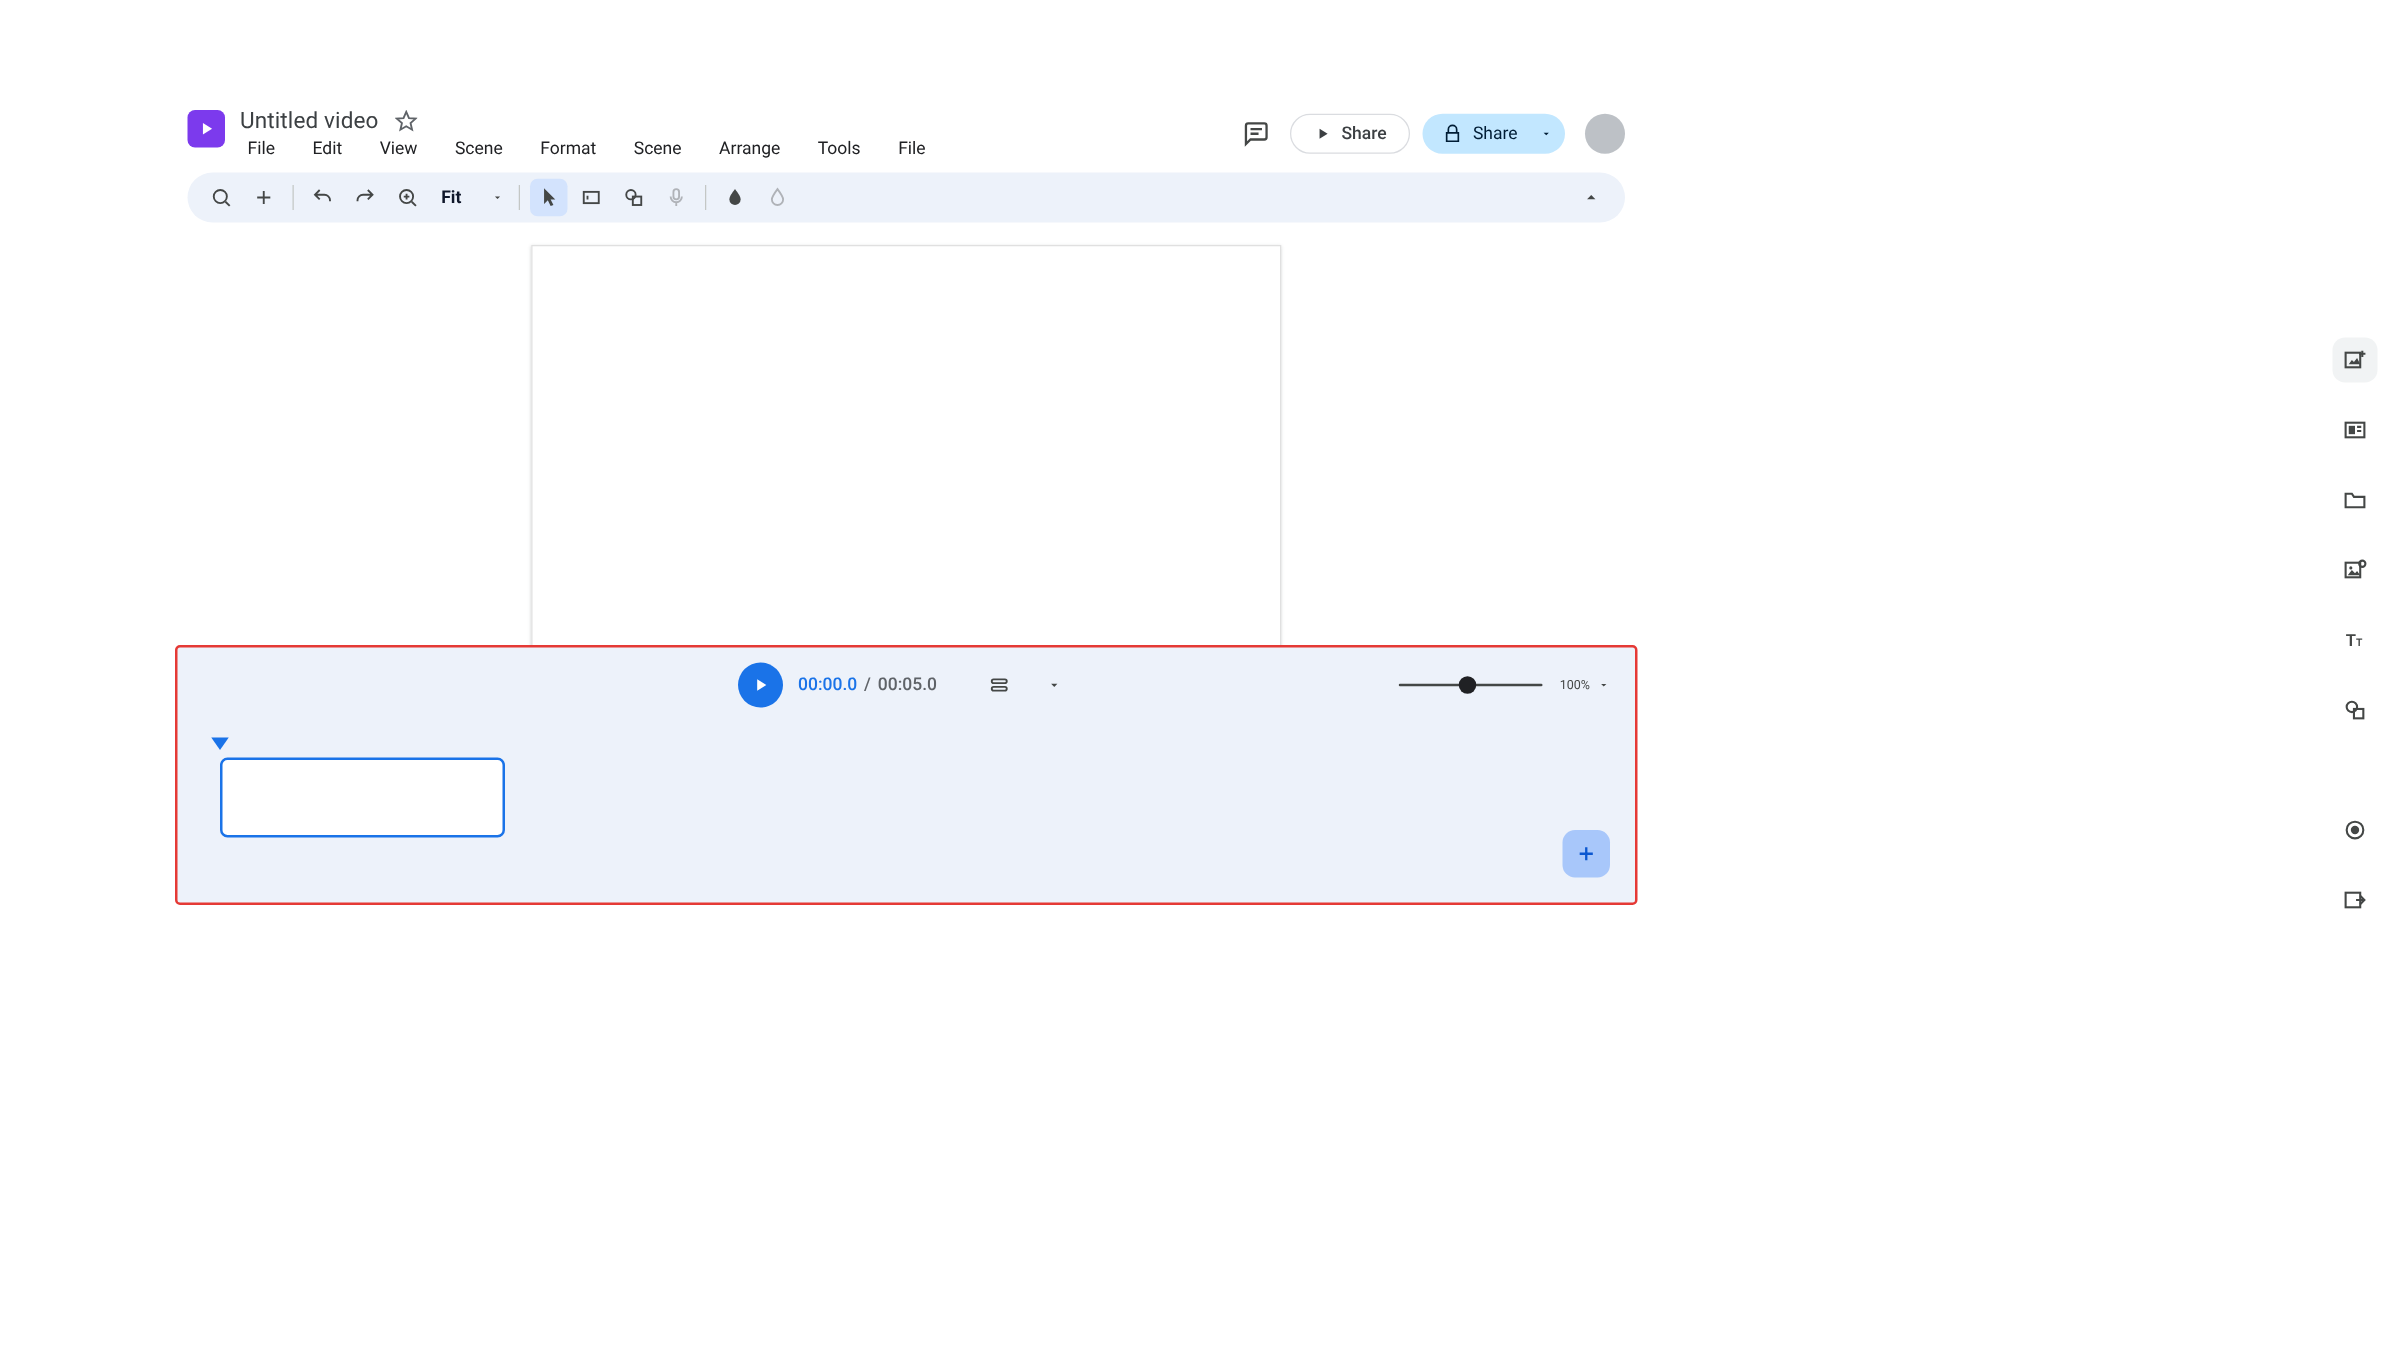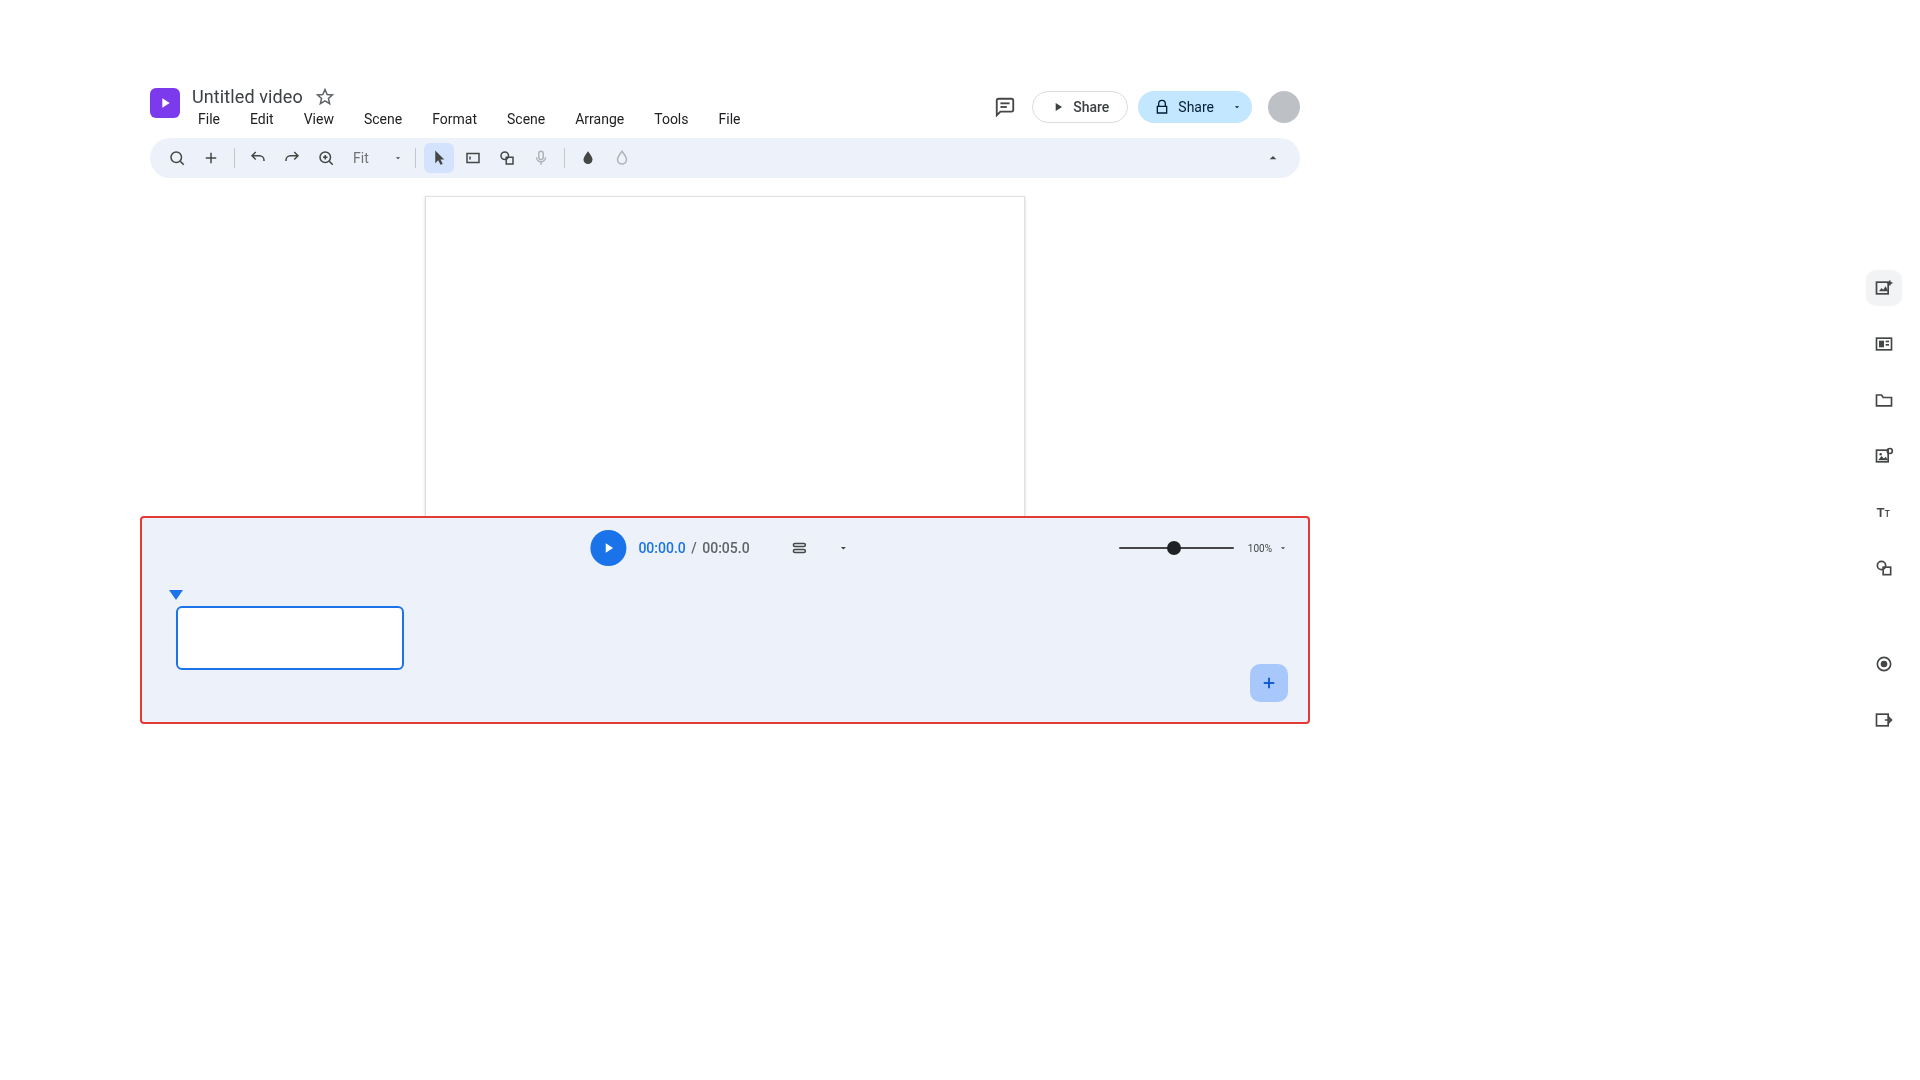--- a/index.html
+++ b/index.html
@@ -18,21 +18,21 @@
 .play-btn { display: flex; align-items: center; gap: 8px; padding: 7px 18px; border: 1px solid #dadce0; border-radius: 20px; font-size: 14px; font-weight: 500; color: #3c4043; cursor: pointer; background: #ffffff; }
 .share-group { display: flex; align-items: center; background: #c2e7ff; border-radius: 20px; overflow: hidden; }
 .share-btn { display: flex; align-items: center; gap: 8px; padding: 8px 14px 8px 16px; font-size: 14px; font-weight: 400; color: #001d35; cursor: pointer; }
 .share-caret { padding: 0 10px 0 4px; color: #001d35; cursor: pointer; }
 .avatar { width: 32px; height: 32px; border-radius: 50%; background: #bdc1c6; margin-left: 6px; }
 .toolbar { margin: 6px 10px 0 10px; background: #edf2fa; border-radius: 24px; height: 40px; display: flex; align-items: center; padding: 0 12px; gap: 4px; position: relative; }
 .tb-btn { width: 30px; height: 30px; border-radius: 6px; display: flex; align-items: center; justify-content: center; cursor: pointer; color: #444746; }
 .tb-btn.active { background: #d3e3fd; }
 .tb-sep { width: 1px; height: 20px; background: #c4c7c5; margin: 0 4px; }
 .zoom-box { display: flex; align-items: center; padding: 0 4px 0 8px; height: 26px; border-radius: 4px; cursor: pointer; gap: 24px; }
-.zoom-label { font-size: 14px; color: #737373; }
+.zoom-label { font-size: 14px; color: #0f172a; font-weight: bold; }
 .tb-collapse { position: absolute; right: 12px; }
 .canvas-area { position: relative; margin-top: 18px; height: 360px; display: flex; justify-content: center; }
 .canvas { width: 600px; height: 340px; background: #ffffff; box-shadow: 0 1px 3px rgba(60,64,67,0.15), 0 1px 2px rgba(60,64,67,0.08); border: 1px solid #e0e0e0; }
 .timeline-panel { position: absolute; left: 0; right: 0; bottom: 8px; height: 208px; background: #edf2fa; border: 2.5px solid #e53935; border-radius: 4px; }
 .timeline-controls { height: 60px; display: flex; align-items: center; position: relative; }
 .controls-center { position: absolute; left: 50%; transform: translateX(-50%); display: flex; align-items: center; gap: 12px; }
 .play-circle { width: 36px; height: 36px; border-radius: 50%; background: #1a73e8; display: flex; align-items: center; justify-content: center; cursor: pointer; }
 .time-text { font-size: 14px; font-weight: 500; }
 .time-current { color: #1a73e8; }
 .time-sep { color: #5f6368; margin: 0 2px; }

